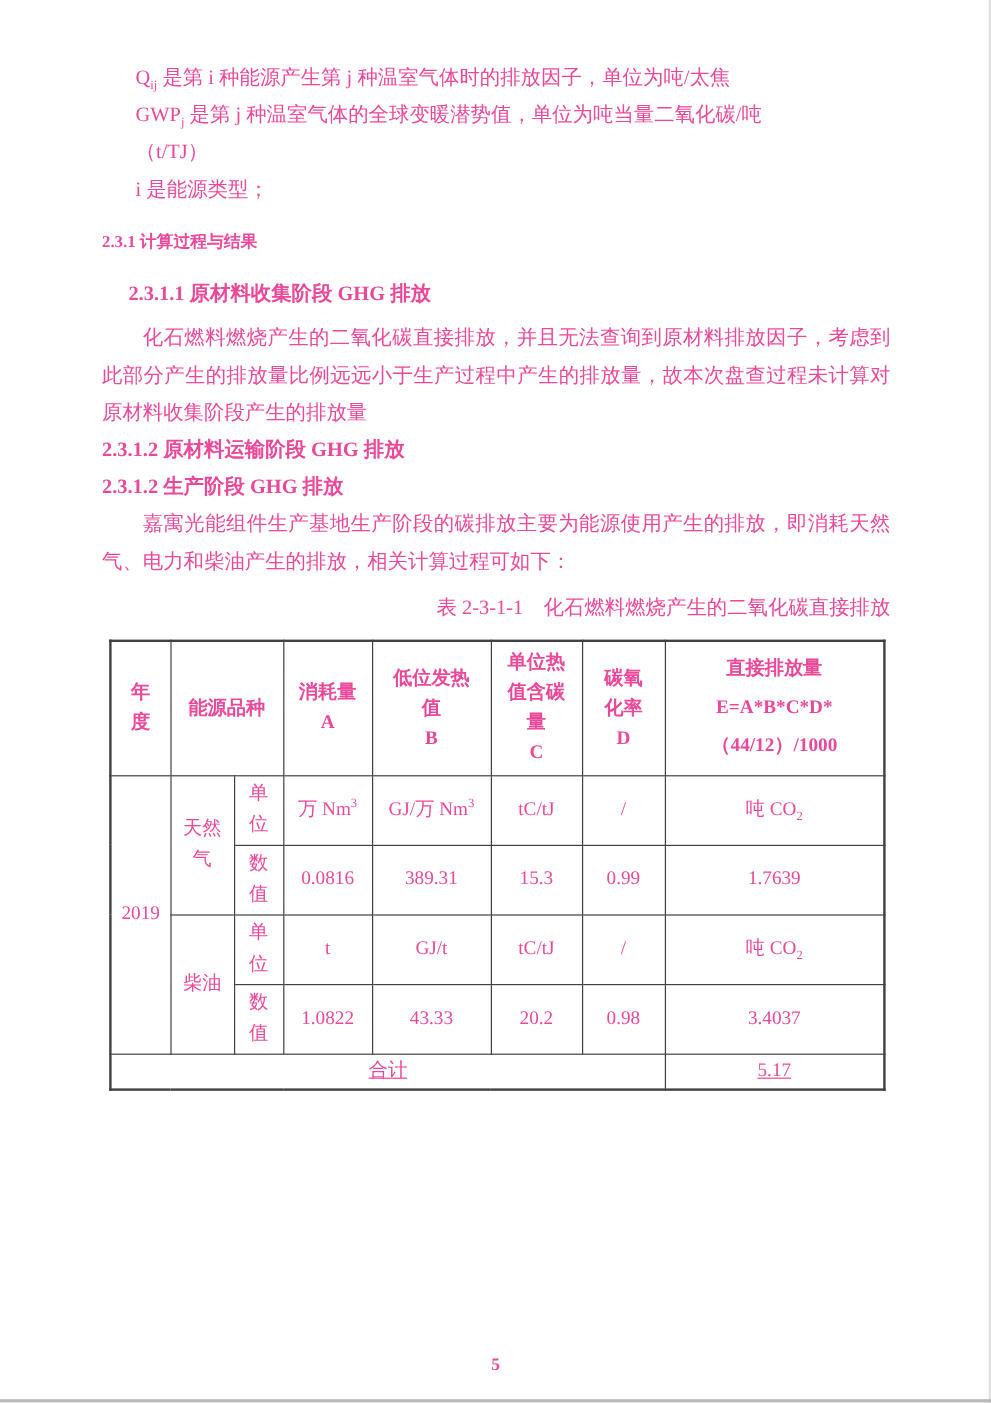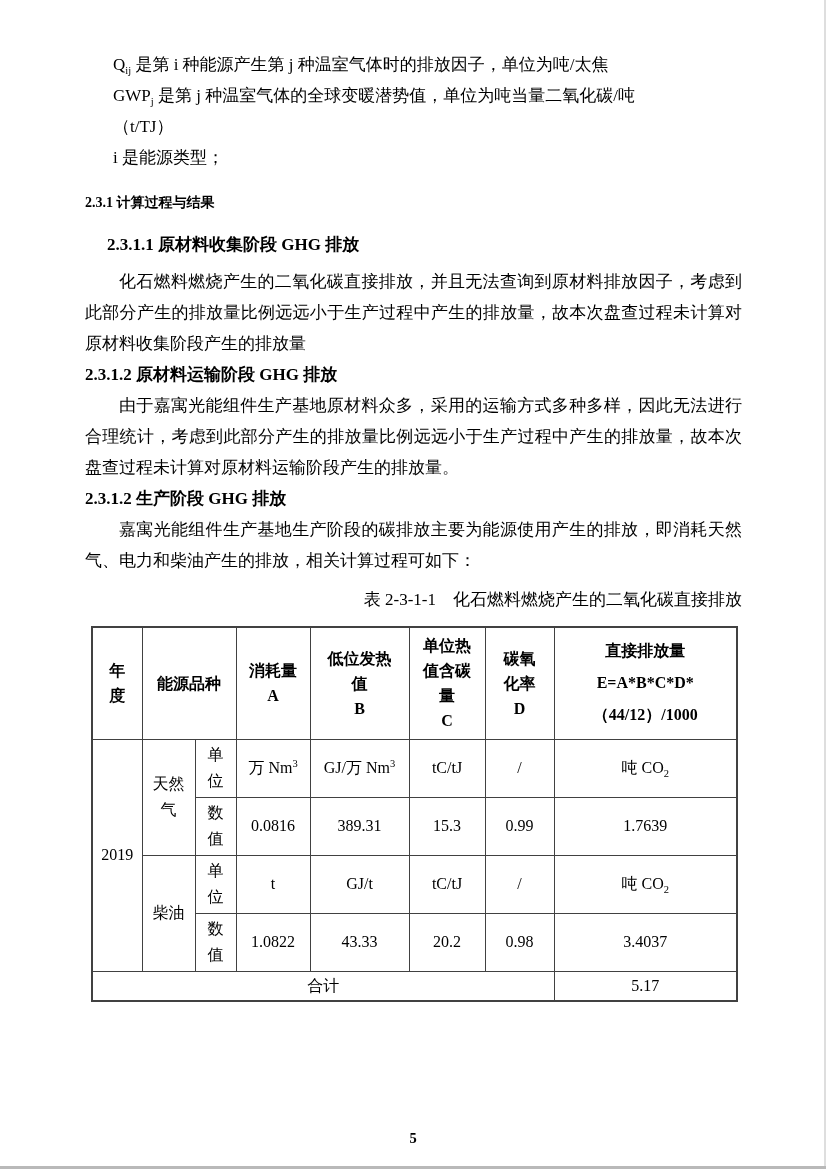--- a/index.html
+++ b/index.html
@@ -1,60 +1,59 @@
 <!DOCTYPE html>
 <html><head>
 <meta charset="utf-8">
 <style>
   html,body{margin:0;padding:0;background:#fff;}
   .page{
     position:relative;width:826px;height:1169px;background:#ffffff;
-    font-family:"Liberation Serif","DejaVu Serif",serif;color:#000000;overflow:hidden;
+    font-family:"Liberation Serif","DejaVu Serif",serif;color:#ec4899;overflow:hidden;
   }
   .page::after{content:"";position:absolute;left:0;right:0;bottom:0;height:3px;background:#b9b9b9;}
   .page::before{content:"";position:absolute;top:0;bottom:0;right:0;width:2px;background:#dedede;}
   .content{position:absolute;left:85px;top:49px;width:657px;}
   .def{margin:0;padding-left:28px;font-size:17px;line-height:31px;}
   sub.sb{font-size:10.5px;line-height:0;}
   sup.sp{font-size:10.5px;line-height:0;}
   .h1{margin:14px 0 0;font-size:14px;line-height:31px;font-weight:bold;}
   .h2{margin:0;font-size:17px;line-height:31px;font-weight:bold;}
   .h2.mt{margin-top:11px;margin-left:22px;}
   .para{margin:0;font-size:17px;line-height:31px;text-align:justify;text-indent:34px;}
   .para.mt{margin-top:6px;}
   .caption{margin:8px 0 0;font-size:17px;line-height:31px;text-align:right;}
   table.emis{margin:11px 0 0 6px;width:645px;border-collapse:collapse;table-layout:fixed;border:2px solid #414141;}
   .emis th,.emis td{border:1px solid #414141;text-align:center;vertical-align:middle;padding:0 2px;}
   .emis th{font-size:16px;font-weight:bold;line-height:25px;}
   .emis td{font-size:16px;line-height:26px;font-weight:normal;}
   .pre{white-space:pre-line;}
   tr.hdr{height:112px;}
   tr.data{height:58px;}
-  tr.total{height:30px;}
+  tr.total{height:30px;text-decoration:underline;}
   .ecell div{line-height:32px;}
   .pagenum{position:absolute;left:0;right:0;bottom:22px;text-align:center;font-size:14.5px;font-weight:bold;}
 </style>
 </head>
 <body>
 
 <div class="page">
   <div class="content">
 
     <p class="def"><span>Q</span><sub class="sb">ij</sub><span> 是第 i 种能源产生第 j 种温室气体时的排放因子，单位为吨/太焦</span></p>
     <p class="def"><span>GWP</span><sub class="sb">j</sub><span> 是第 j 种温室气体的全球变暖潜势值，单位为吨当量二氧化碳/吨</span></p>
     <p class="def">（t/TJ）</p>
     <p class="def">i 是能源类型；</p>
 
     <h2 class="h1">2.3.1 计算过程与结果</h2>
 
     <h3 class="h2 mt">2.3.1.1 原材料收集阶段 GHG 排放</h3>
     <p class="para mt">化石燃料燃烧产生的二氧化碳直接排放，并且无法查询到原材料排放因子，考虑到此部分产生的排放量比例远远小于生产过程中产生的排放量，故本次盘查过程未计算对原材料收集阶段产生的排放量</p>
 
     <h3 class="h2">2.3.1.2 原材料运输阶段 GHG 排放</h3>
-    <p class="para">由于嘉寓光能组件生产基地原材料众多，采用的运输方式多种多样，因此无法进行合理统计，考虑到此部分产生的排放量比例远远小于生产过程中产生的排放量，故本次盘查过程未计算对原材料运输阶段产生的排放量。</p>
 
     <h3 class="h2">2.3.1.2 生产阶段 GHG 排放</h3>
     <p class="para">嘉寓光能组件生产基地生产阶段的碳排放主要为能源使用产生的排放，即消耗天然气、电力和柴油产生的排放，相关计算过程可如下：</p>
 
     <p class="caption">表 2-3-1-1　化石燃料燃烧产生的二氧化碳直接排放</p>
 
     <table class="emis">
       <colgroup>
         <col style="width:50px">
           <col style="width:53px">

